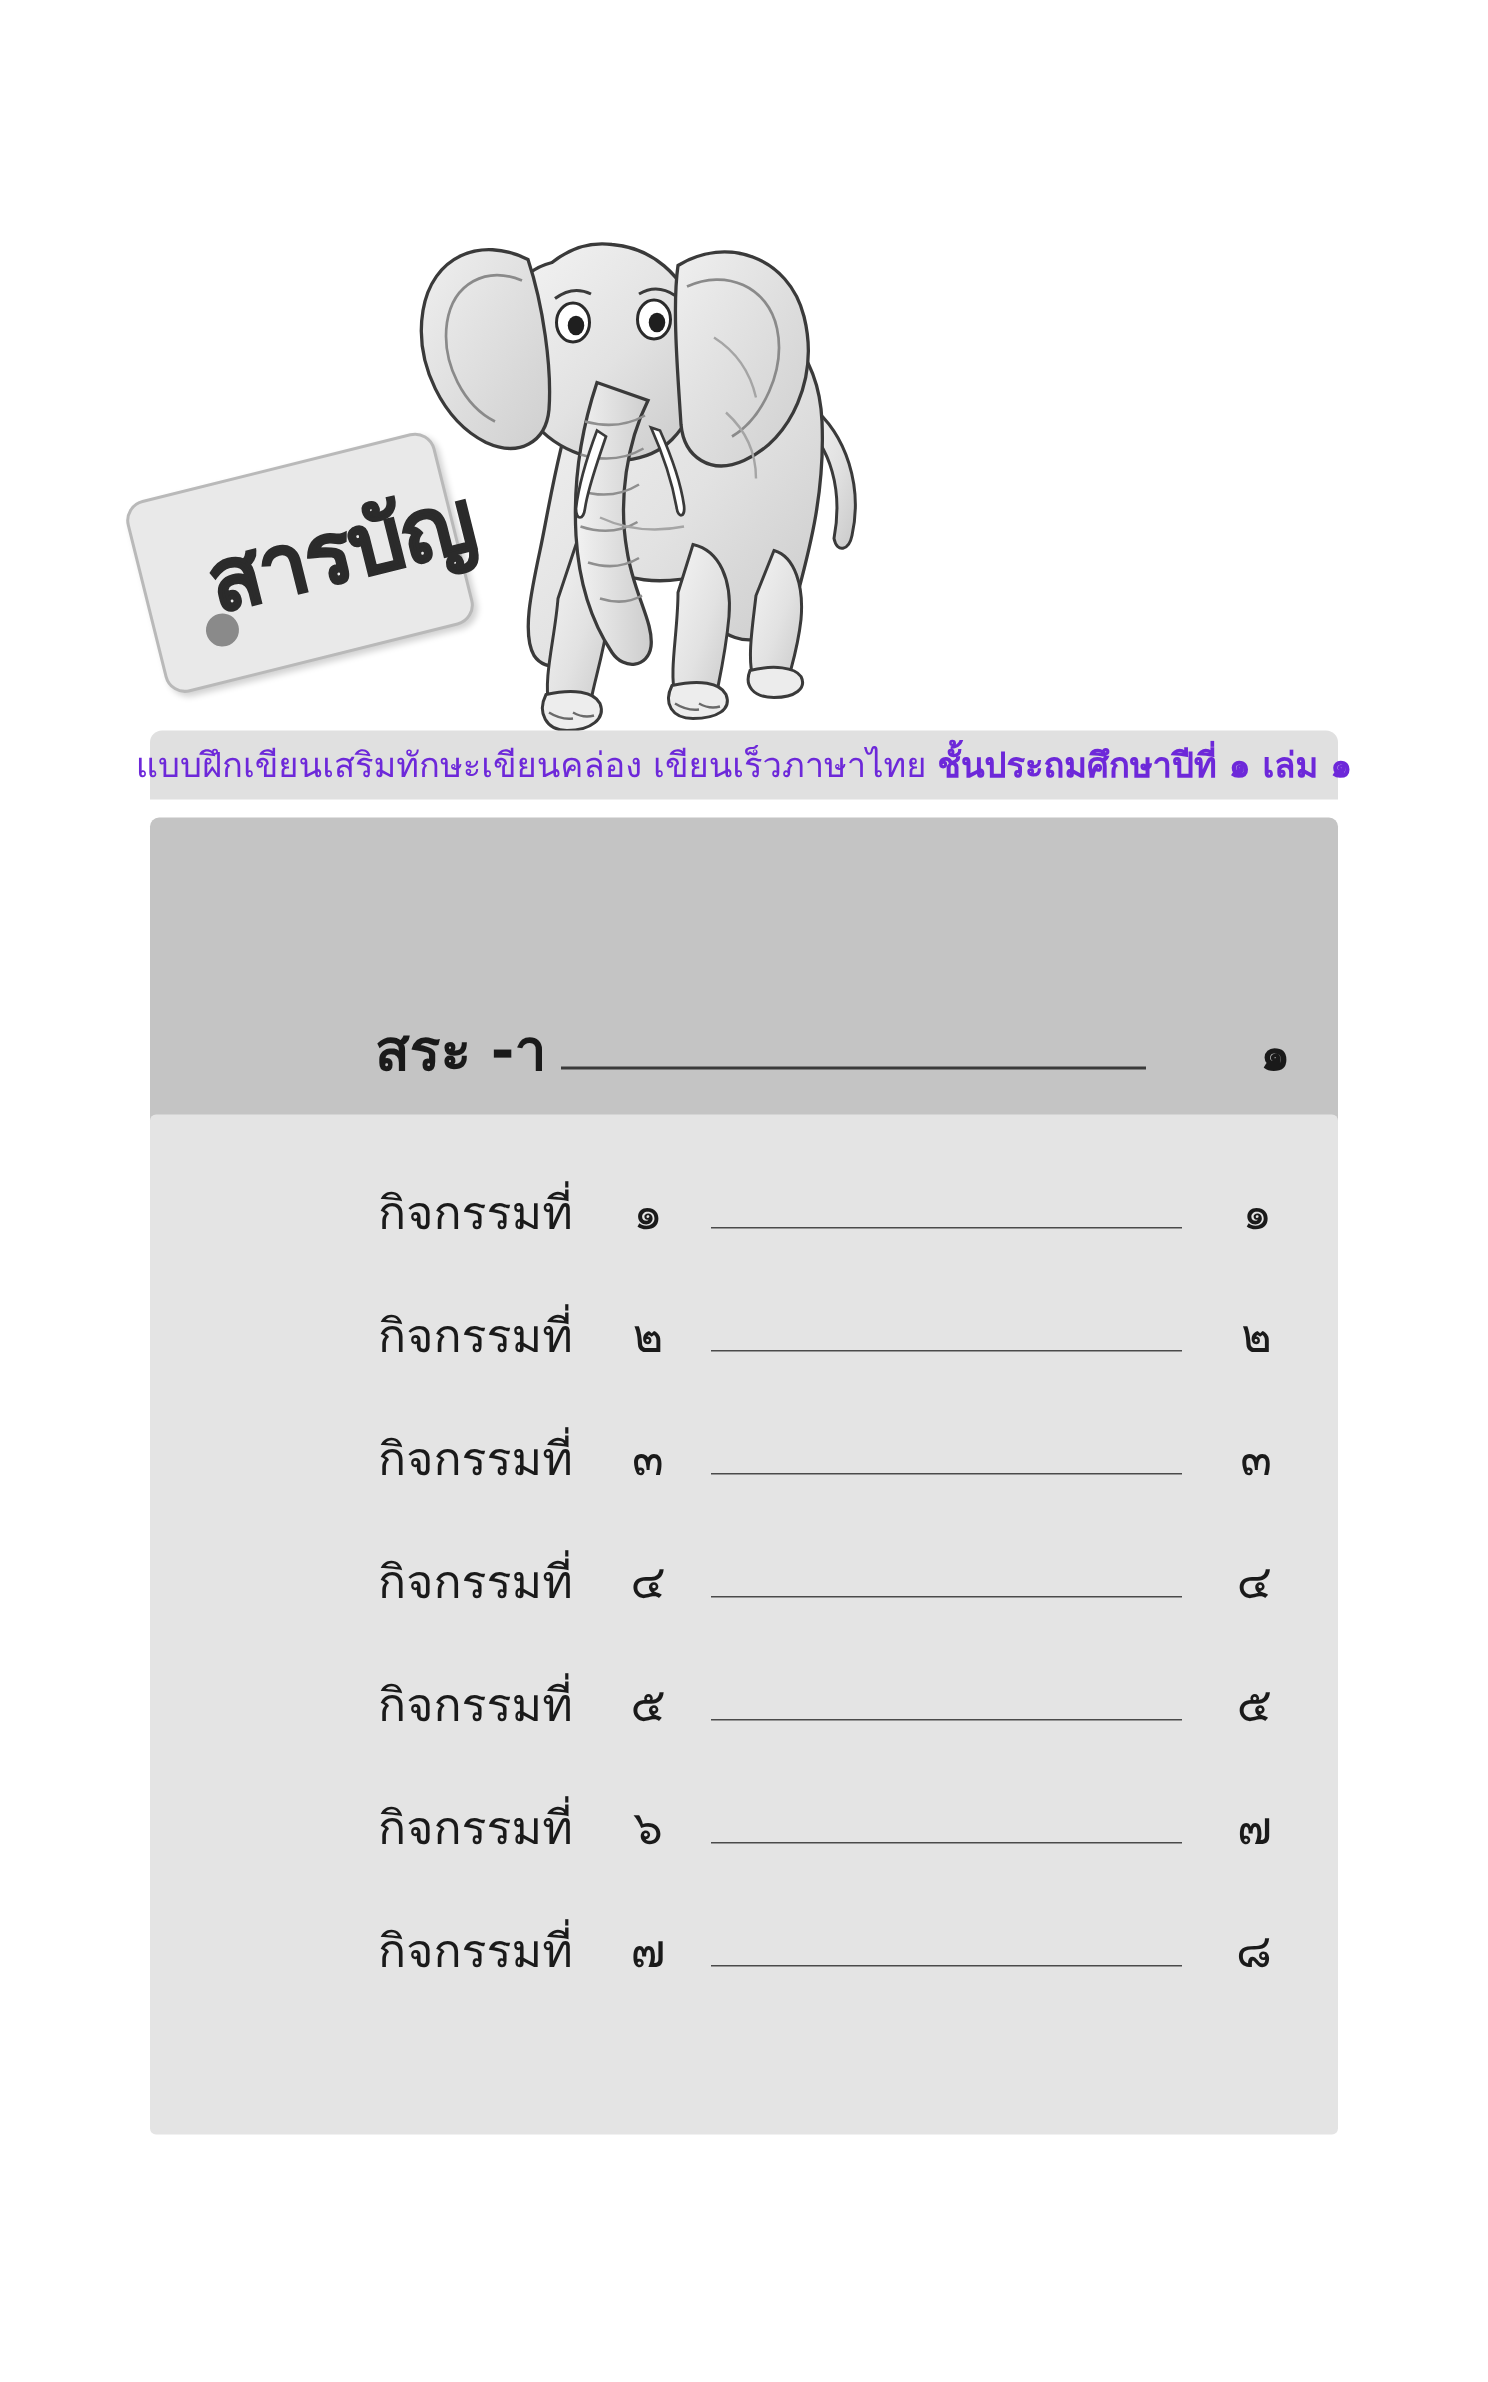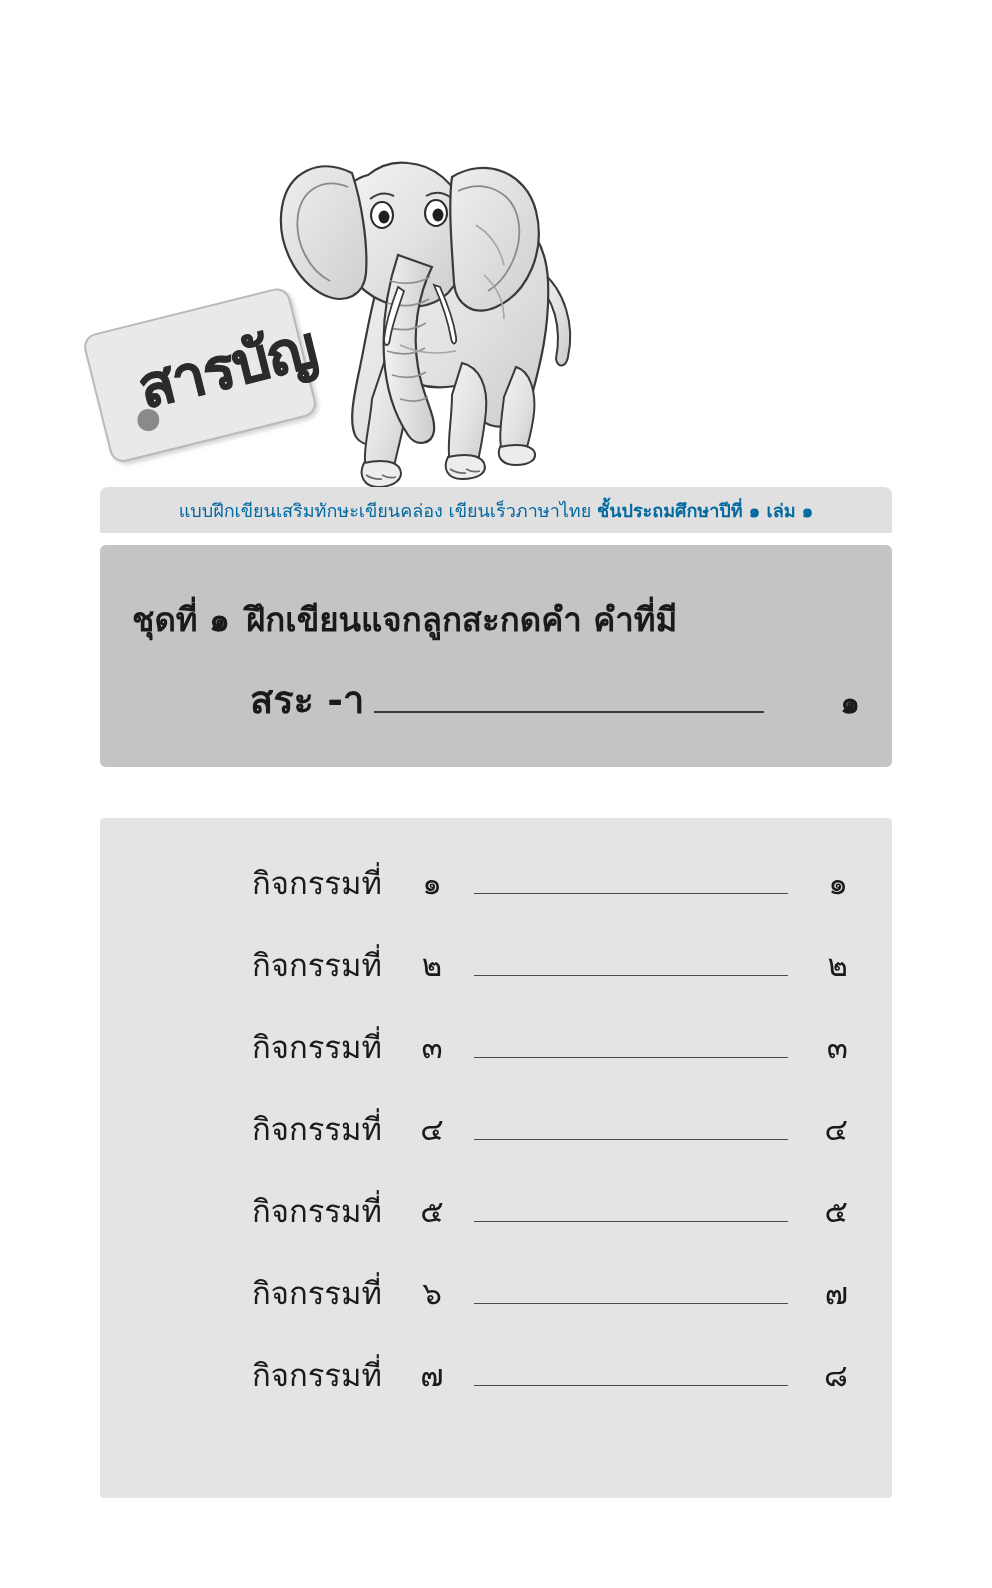--- a/index.html
+++ b/index.html
@@ -74,22 +74,22 @@
     top: 487px;
     width: 792px;
     height: 46px;
     background: #e0e0e0;
     border-radius: 8px 8px 0 0;
     display: flex;
     align-items: center;
     justify-content: center;
   }
   #header-strip .header-text {
-    font-size: 18px;
-    color: #0369a1;
+    font-size: 23px;
+    color: #6d28d9;
     white-space: nowrap;
   }
   #header-strip .header-text .strong {
     font-weight: bold;
   }
 
   
   #title-block {
     position: absolute;
     left: 100px;
@@ -148,21 +148,21 @@
     font-weight: bold;
     color: #1a1a1a;
     margin-left: auto;
     padding-left: 20px;
   }
 
   
   #activities-panel {
     position: absolute;
     left: 100px;
-    top: 818px;
+    top: 743px;
     width: 792px;
     height: 680px;
     background: #e4e4e4;
     border-radius: 4px;
     box-sizing: border-box;
     padding: 40px 44px 40px 44px;
   }
   .activity-row {
     display: flex;
     align-items: baseline;
@@ -284,24 +284,20 @@
 </div>
 
 <div id="header-strip">
   <div class="header-text">
     <span>แบบฝึกเขียนเสริมทักษะเขียนคล่อง เขียนเร็วภาษาไทย</span>
     <span class="strong">ชั้นประถมศึกษาปีที่ ๑  เล่ม ๑</span>
   </div>
 </div>
 
 <div id="title-block">
-  <div class="title-row-1">
-    <span class="set-label">ชุดที่ ๑</span>
-    <span class="set-title">ฝึกเขียนแจกลูกสะกดคำ คำที่มี</span>
-  </div>
   <div class="title-row-2">
     <span class="vowel-label">สระ -า</span>
     <span class="dotline"></span>
     <span class="page-num">๑</span>
   </div>
 </div>
 
 <div id="activities-panel">
 
   <div class="activity-row">

